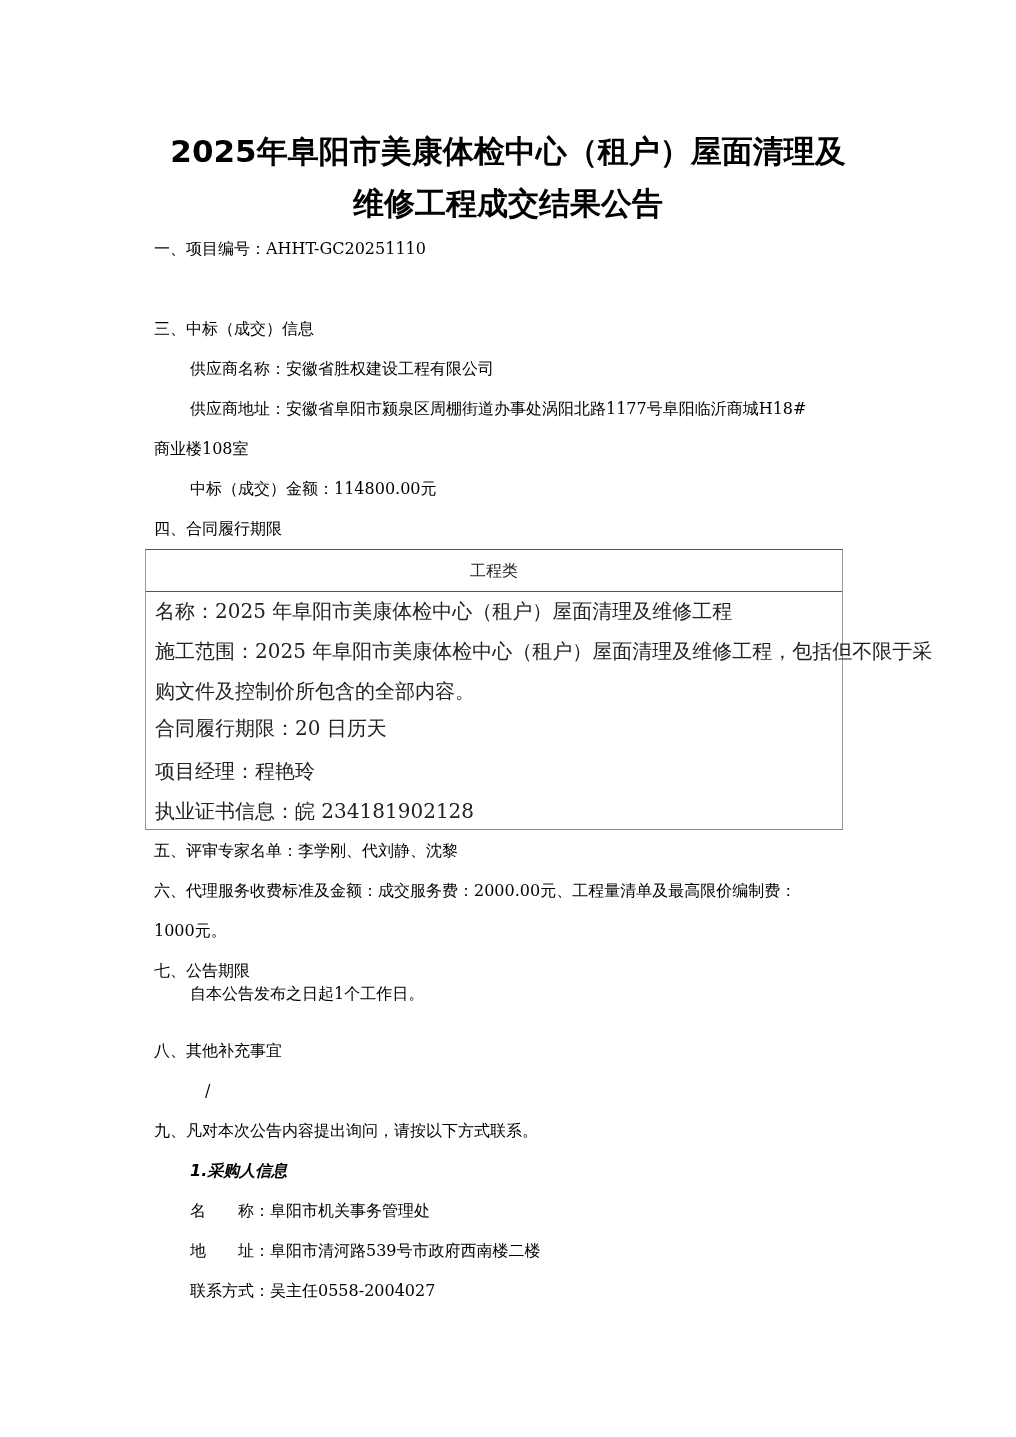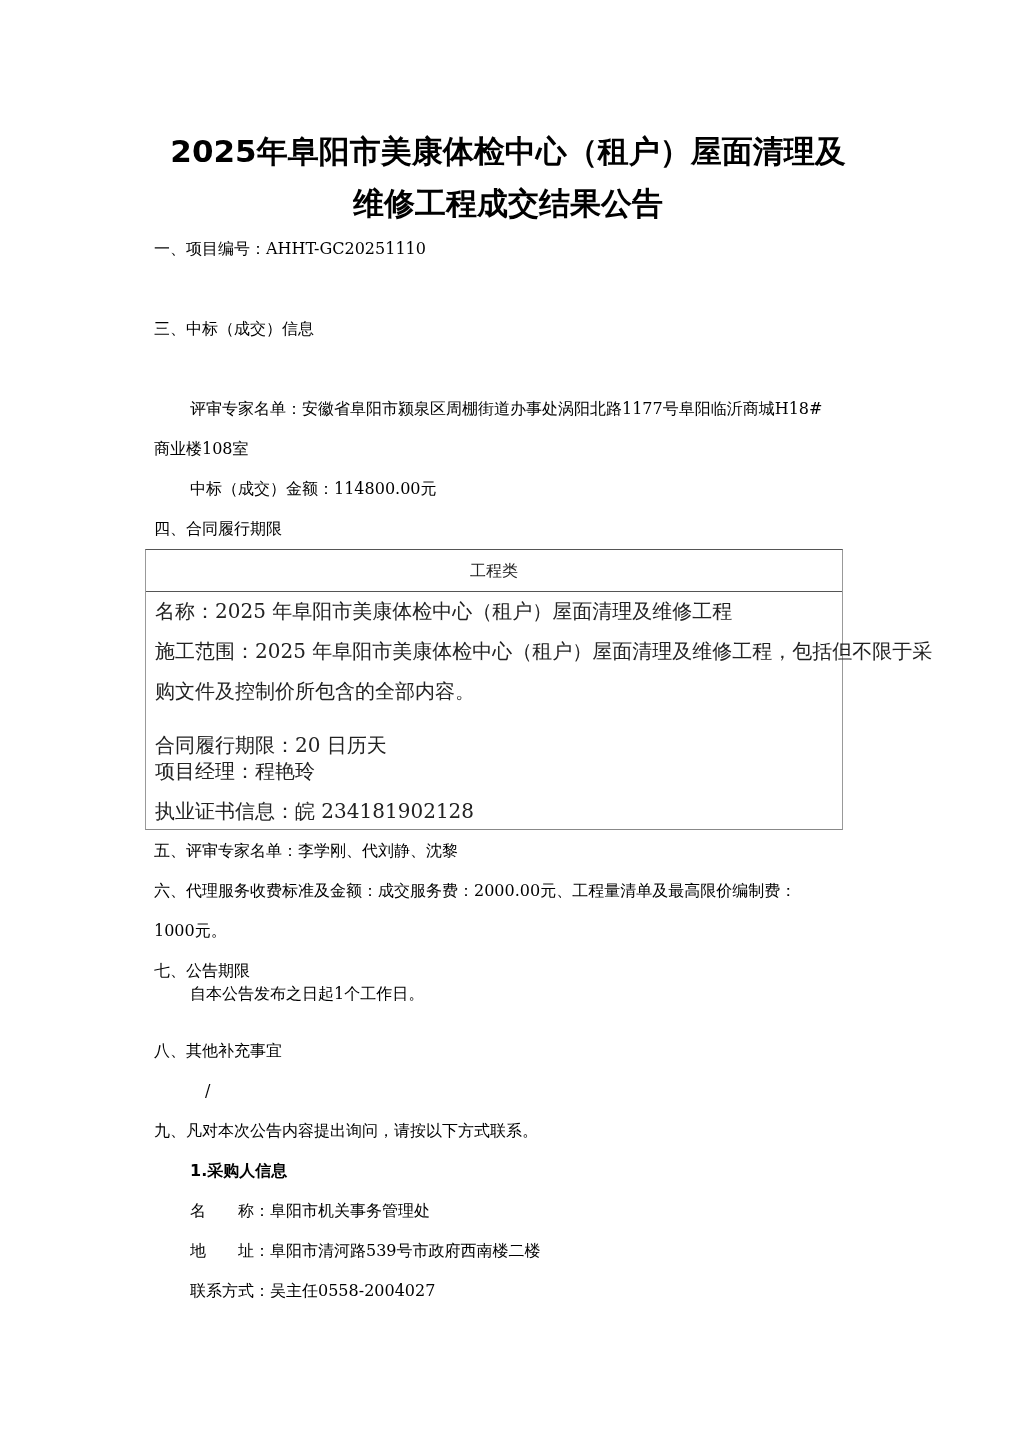--- a/index.html
+++ b/index.html
@@ -15,21 +15,21 @@
       font-weight: bold; font-size: 31px; color: #000; letter-spacing: 0px;
       line-height: 40px;
     }
     .t1 { top: 131px; }
     .t2 { top: 183px; }
     .line {
       position: absolute; left: 154px; font-size: 16px; line-height: 20px;
       white-space: nowrap; color: #000000;
     }
     .indent { left: 190px; }
-    .bold { font-weight: bold; font-family: "DejaVu Sans", "Liberation Sans", sans-serif; color: #000; }
+    .bold { font-weight: bold; font-family: "DejaVu Sans", "Liberation Sans", sans-serif; color: #000; font-style: italic; }
     .table-box {
       position: absolute; left: 145px; top: 549px; width: 698px; height: 281px;
       border: 1px solid #555; border-left-color: #999; border-right-color: #999; border-bottom-color: #888;
       box-sizing: border-box;
     }
     .table-head {
       position: absolute; left: 0; top: 0; width: 100%; height: 41px;
       border-bottom: 1px solid #555; text-align: center;
       font-size: 16px; line-height: 41px; color: #222; font-family: Liberation Serif, serif;
     }
@@ -39,31 +39,32 @@
   </style>
 </head>
 <body>
 
 <div class="page">
   <div class="title t1">2025年阜阳市美康体检中心（租户）屋面清理及</div>
   <div class="title t2">维修工程成交结果公告</div>
 
   <div class="line" style="top:239px">一、项目编号：AHHT-GC20251110</div>
   <div class="line" style="top:319px">三、中标（成交）信息</div>
-  <div class="line indent" style="top:399px">评审专家名单：安徽省阜阳市颍泉区周棚街道办事处涡阳北路1177号阜阳临沂商城H18#</div>
+  <div class="line indent" style="top:359px">供应商名称：安徽省胜权建设工程有限公司</div>
+  <div class="line indent" style="top:399px">供应商地址：安徽省阜阳市颍泉区周棚街道办事处涡阳北路1177号阜阳临沂商城H18#</div>
   <div class="line" style="top:439px">商业楼108室</div>
   <div class="line indent" style="top:479px">中标（成交）金额：114800.00元</div>
   <div class="line" style="top:519px">四、合同履行期限</div>
 
   <div class="table-box">
     <div class="table-head">工程类</div>
     <div class="cell-line" style="top:51px">名称：2025 年阜阳市美康体检中心（租户）屋面清理及维修工程</div>
     <div class="cell-line" style="top:91px">施工范围：2025 年阜阳市美康体检中心（租户）屋面清理及维修工程，包括但不限于采</div>
     <div class="cell-line" style="top:131px">购文件及控制价所包含的全部内容。</div>
-    <div class="cell-line" style="top:185px">合同履行期限：20 日历天</div>
+    <div class="cell-line" style="top:168px">合同履行期限：20 日历天</div>
     <div class="cell-line" style="top:211px">项目经理：程艳玲</div>
     <div class="cell-line" style="top:251px">执业证书信息：皖 234181902128</div>
   </div>
 
   <div class="line" style="top:841px">五、评审专家名单：李学刚、代刘静、沈黎</div>
   <div class="line" style="top:881px">六、代理服务收费标准及金额：成交服务费：2000.00元、工程量清单及最高限价编制费：</div>
   <div class="line" style="top:921px">1000元。</div>
   <div class="line" style="top:961px">七、公告期限</div>
   <div class="line indent" style="top:984px">自本公告发布之日起1个工作日。</div>
   <div class="line" style="top:1041px">八、其他补充事宜</div>

